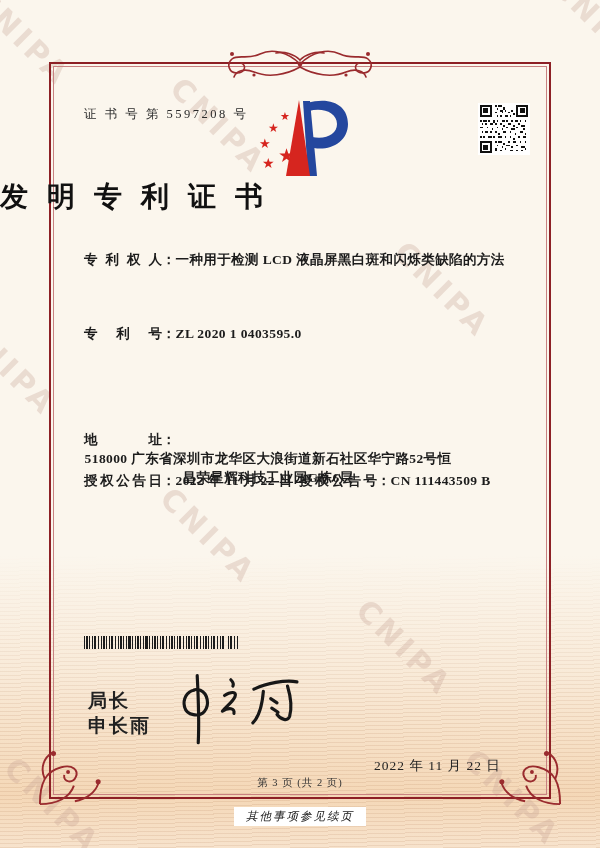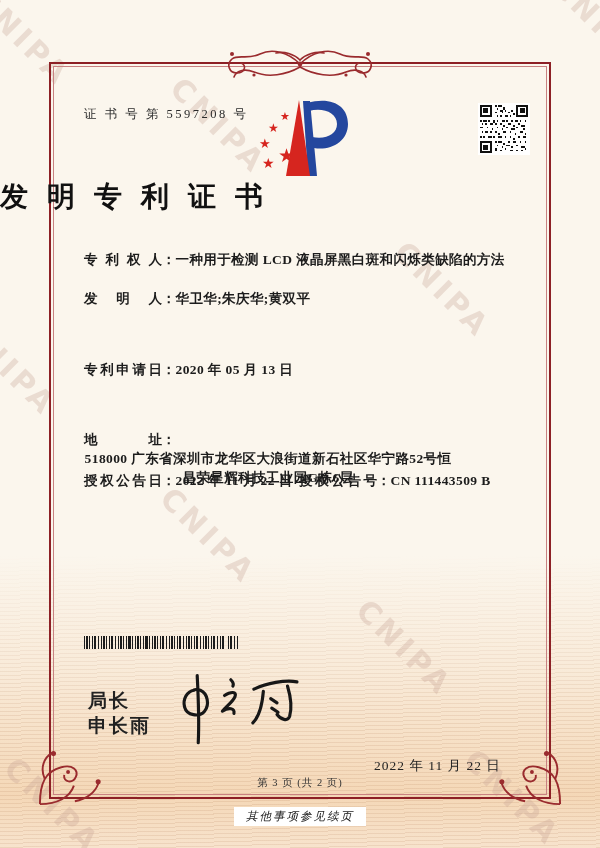--- a/index.html
+++ b/index.html
@@ -170,25 +170,22 @@
           <path d="M9,0h1v1h-1z M11,0h2v1h-2z M14,1h1v2h-1z M10,2h1v1h-1z M12,3h2v1h-2z M9,4h1v1h-1z M13,4h1v1h-1z M15,3h1v1h-1z M17,4h1v1h-1z M19,3h1v1h-1z M10,6h1v1h-1z M12,6h1v1h-1z M15,6h2v1h-2z M18,6h1v1h-1z M20,5h1v1h-1z M0,9h1v1h-1z M2,9h2v1h-2z M5,9h1v1h-1z M8,9h1v2h-1z M10,9h1v1h-1z M13,9h2v1h-2z M16,9h1v1h-1z M19,9h1v1h-1z M21,9h2v1h-2z M24,9h1v1h-1z M27,9h1v1h-1z M1,11h1v1h-1z M3,11h1v1h-1z M6,11h2v1h-2z M9,11h1v1h-1z M12,11h1v1h-1z M14,12h1v1h-1z M17,11h2v1h-2z M20,12h1v1h-1z M23,11h1v1h-1z M25,12h2v1h-2z M0,13h2v1h-2z M4,13h1v1h-1z M7,14h1v1h-1z M10,13h1v1h-1z M13,14h1v1h-1z M16,13h1v1h-1z M19,14h2v1h-2z M22,13h1v1h-1z M26,14h1v1h-1z M1,16h1v1h-1z M3,16h2v1h-2z M6,16h1v1h-1z M9,16h1v1h-1z M11,17h1v1h-1z M14,16h2v1h-2z M18,16h1v1h-1z M21,17h1v1h-1z M24,16h2v1h-2z M27,17h1v1h-1z M0,19h1v1h-1z M2,19h1v1h-1z M5,19h2v1h-2z M8,19h1v1h-1z M11,19h2v1h-2z M15,19h1v1h-1z M18,19h1v1h-1z M20,20h1v1h-1z M23,19h1v1h-1z M26,19h2v1h-2z M9,22h1v1h-1z M11,22h2v1h-2z M14,23h1v1h-1z M17,22h1v1h-1z M20,22h2v1h-2z M24,22h1v1h-1z M27,22h1v1h-1z M10,24h1v1h-1z M13,25h1v1h-1z M16,24h2v1h-2z M19,25h1v1h-1z M22,24h1v1h-1z M25,25h2v1h-2z M9,26h1v2h-1z M12,27h1v1h-1z M15,26h1v1h-1z M18,27h2v1h-2z M22,27h1v1h-1z M25,27h1v1h-1z M27,26h1v1h-1z"></path>
         </g>
       </svg>
     </div>
 
     <div class="title">发 明 专 利 证 书</div>
 
     <div class="frow" style="top:250px">
       <span class="flabel">专利权人</span><span class="fcolon">：</span><span class="fvalue">一种用于检测 LCD 液晶屏黑白斑和闪烁类缺陷的方法</span>
     </div>
-    <div class="frow" style="top:289px">
-      <span class="flabel">发明人</span><span class="fcolon">：</span><span class="fvalue">华卫华;朱庆华;黄双平</span>
-    </div>
-    <div class="frow" style="top:360px">
-      <span class="flabel">专利申请日</span><span class="fcolon">：</span><span class="fvalue">2020 年 05 月 13 日</span>
+    <div class="frow" style="top:324px">
+      <span class="flabel">专利号</span><span class="fcolon">：</span><span class="fvalue">ZL 2020 1 0403595.0</span>
     </div>
     <div class="frow" style="top:430px">
       <span class="flabel">地址</span><span class="fcolon">：</span><span class="fvalue addr">518000 广东省深圳市龙华区大浪街道新石社区华宁路52号恒昌荣星辉科技工业园G栋6层</span>
     </div>
     <div class="frow" style="top:471px">
       <span class="flabel">授权公告日</span><span class="fcolon">：</span><span class="fvalue">2022 年 11 月 22 日</span>
       <span class="fgroup2">
         <span class="flabel">授权公告号</span><span class="fcolon">：</span><span class="fvalue">CN 111443509 B</span>
       </span>
     </div>

